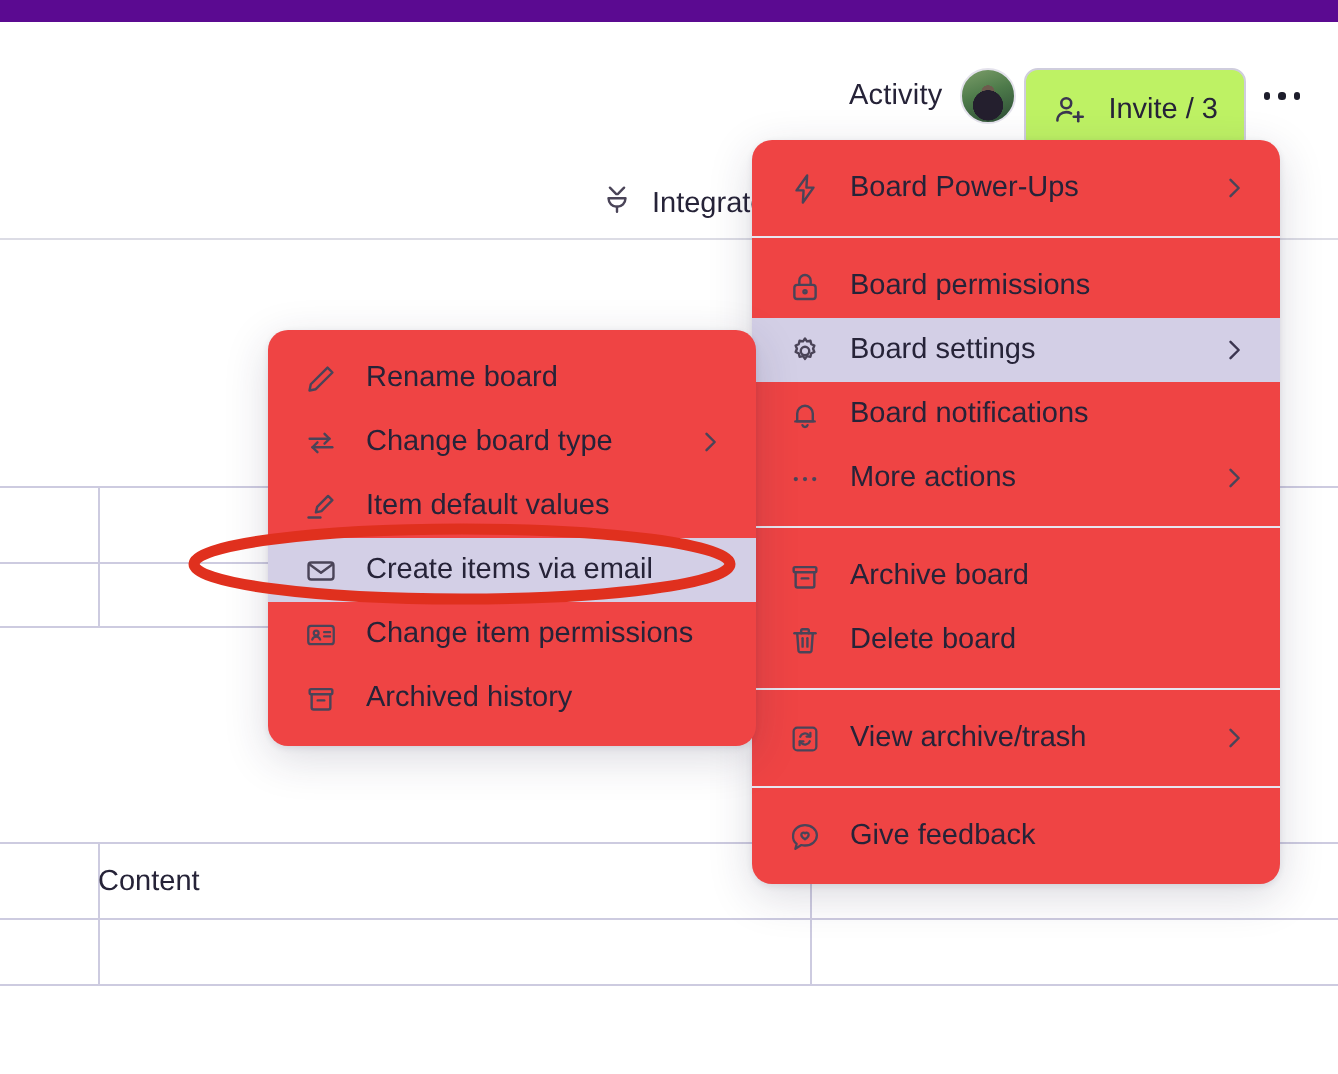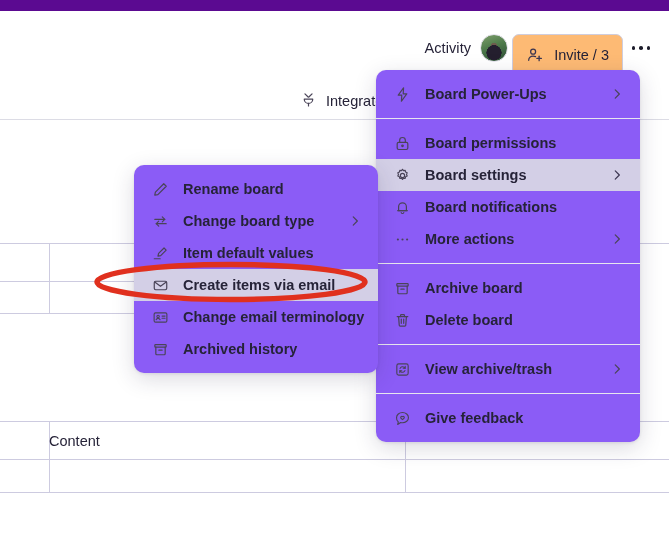--- a/index.html
+++ b/index.html
@@ -36,21 +36,21 @@
     width:28px; height:28px; border-radius:50%;
     background:
       radial-gradient(circle at 50% 68%, #241f2e 0 34%, transparent 35%),
       radial-gradient(circle at 50% 42%, #6d5b4d 0 16%, transparent 17%),
       linear-gradient(160deg,#7d9e6a 0%, #4d7a4a 45%, #2c4b35 100%);
     border:1px solid #e4e2ec; flex:none;
   }
   .invite-btn {
     display:flex; align-items:center; gap:10px;
     height:42px; padding:0 13px;
-    border:1px solid #cfcddd; border-radius:7px; background:#fdba74;
+    border:1px solid #cfcddd; border-radius:7px; background:#bef264;
     font-size:14.5px; color:#262338; cursor:pointer;
   }
   .kebab-btn {
     display:flex; align-items:center; justify-content:center; gap:4px;
     width:28px; height:28px; background:transparent; border:none; cursor:pointer;
   }
   .kebab-btn i { width:3.5px; height:3.5px; border-radius:50%; background:#1d1d2b; display:block; }
 
   
   .toolbar {
@@ -67,24 +67,23 @@
   .grid { position:absolute; left:0; top:120px; width:669px; height:417px; background:#fff; }
   .hline { position:absolute; height:1px; background:#cdcbe0; }
   .vline { position:absolute; width:1px; background:#cdcbe0; }
   .cell-text {
     position:absolute; font-size:14.5px; color:#262338;
     text-align:left;
   }
 
   
   .menu {
-    position:absolute; background:#8b5cf6; border-radius:10px;
+    position:absolute; background:#ef4444; border-radius:10px;
     box-shadow:0 6px 22px rgba(40,35,70,.17), 0 1px 3px rgba(40,35,70,.10);
     padding:8px 0;
-    font-weight:bold;
   }
   .menu-sep { height:1px; background:#e7e6ef; margin:8px 0; }
   .mi {
     display:flex; align-items:center; height:32px; padding:0 16px;
     font-size:14.5px; color:#262338; cursor:pointer; position:relative;
   }
   .mi .mi-ico { width:20px; height:20px; flex:none; display:flex; align-items:center; justify-content:center; margin-right:13px; }
   .mi .mi-ico svg { display:block; }
   .mi .mi-label { white-space:nowrap; }
   .mi .mi-arrow { position:absolute; right:16px; top:50%; transform:translateY(-50%); display:flex; }
@@ -356,21 +355,21 @@
     <div class="mi">
       <span class="mi-ico">
         <svg width="17" height="17" viewBox="0 0 24 24" fill="none" stroke="#4a4458" stroke-width="1.6" stroke-linecap="round" stroke-linejoin="round">
           <rect x="3" y="5.5" width="18" height="13" rx="2"></rect>
           <circle cx="8.6" cy="10.6" r="1.7"></circle>
           <path d="M5.8 15.2c.5-1.3 1.6-2 2.8-2s2.3.7 2.8 2"></path>
           <path d="M14.2 10h4.2"></path>
             <path d="M14.2 13h4.2"></path>
         </svg>
       </span>
-      <span class="mi-label">Change email terminology</span>
+      <span class="mi-label">Change item permissions</span>
     </div>
 
     <div class="mi">
       <span class="mi-ico">
         <svg width="17" height="17" viewBox="0 0 24 24" fill="none" stroke="#4a4458" stroke-width="1.7" stroke-linecap="round" stroke-linejoin="round">
           <rect x="4" y="5" width="16" height="3.6" rx="1"></rect>
           <path d="M5.4 8.6v9.4a1.4 1.4 0 001.4 1.4h10.4a1.4 1.4 0 001.4-1.4V8.6"></path>
           <path d="M9.7 13h4.6"></path>
         </svg>
       </span>

